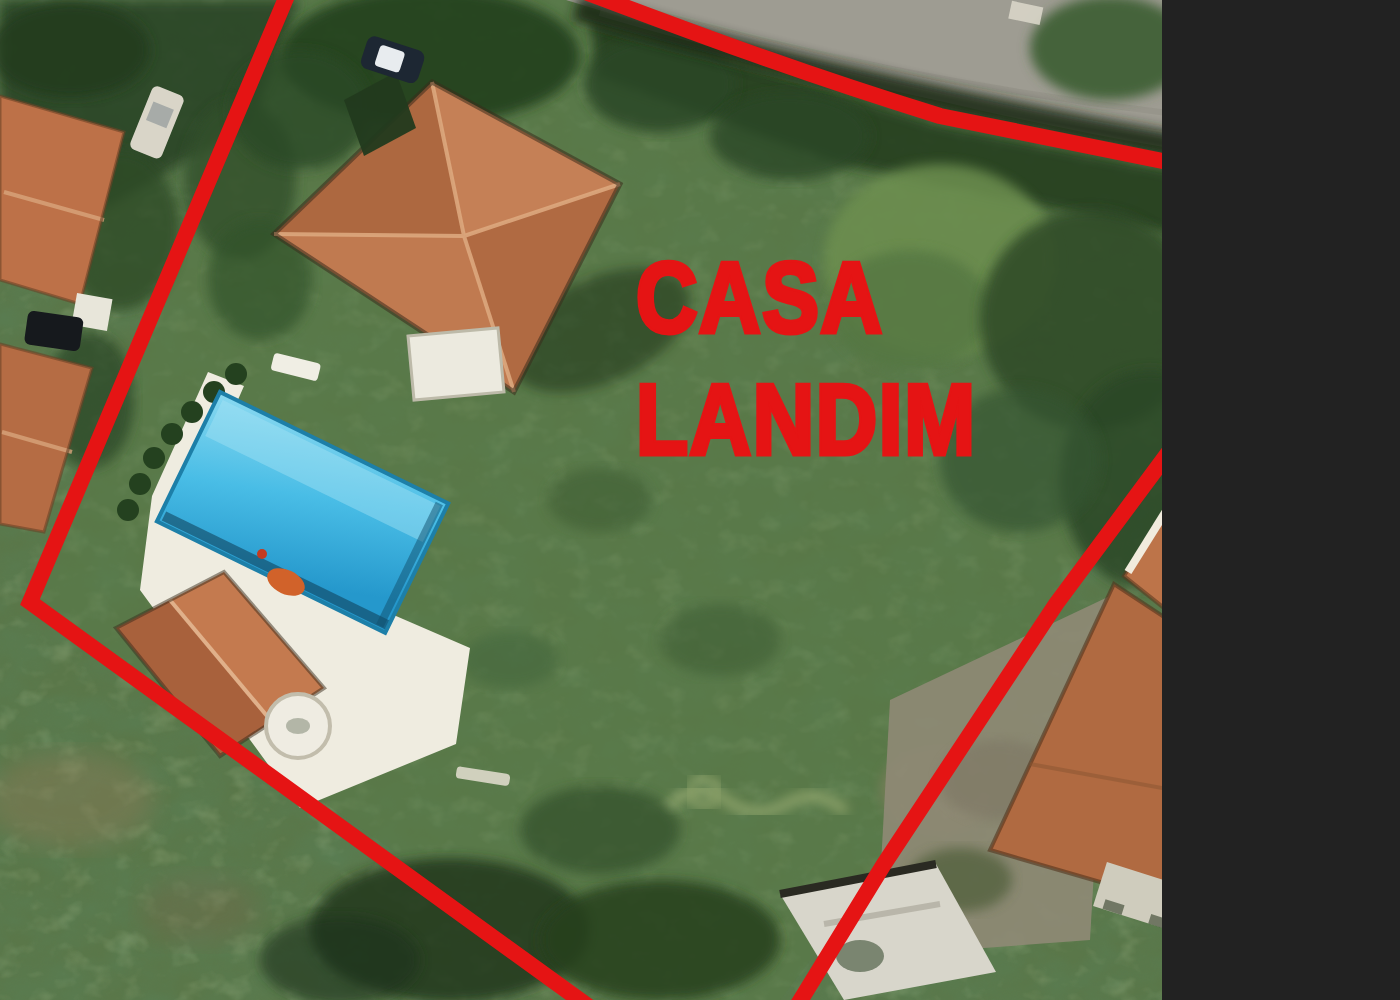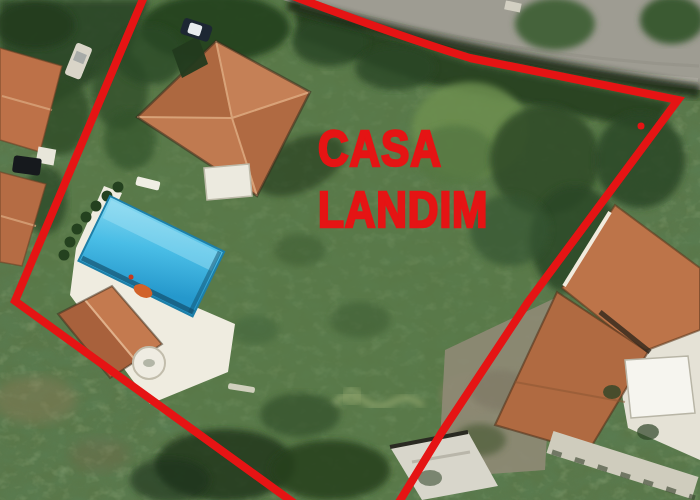--- a/index.html
+++ b/index.html
@@ -1,16 +1,16 @@
 <!DOCTYPE html>
 <html><head>
 <meta charset="utf-8">
 <style>
   html,body{margin:0;padding:0;background:#222;}
-  .stage{position:relative;width:700px;height:500px;overflow:hidden;font-family:"Liberation Sans",sans-serif;text-align:center;}
+  .stage{position:relative;width:581px;height:500px;overflow:hidden;font-family:"Liberation Sans",sans-serif;text-align:center;}
   svg{display:block}
   .label{font-family:"Liberation Sans","DejaVu Sans",sans-serif;font-weight:bold;letter-spacing:1px;}
 </style>
 </head>
 <body>
 
 <div class="stage">
 <svg width="700" height="500" viewBox="0 0 700 500" xmlns="http://www.w3.org/2000/svg">
   <defs>
     <filter id="mottleDark" x="0" y="0" width="100%" height="100%">

